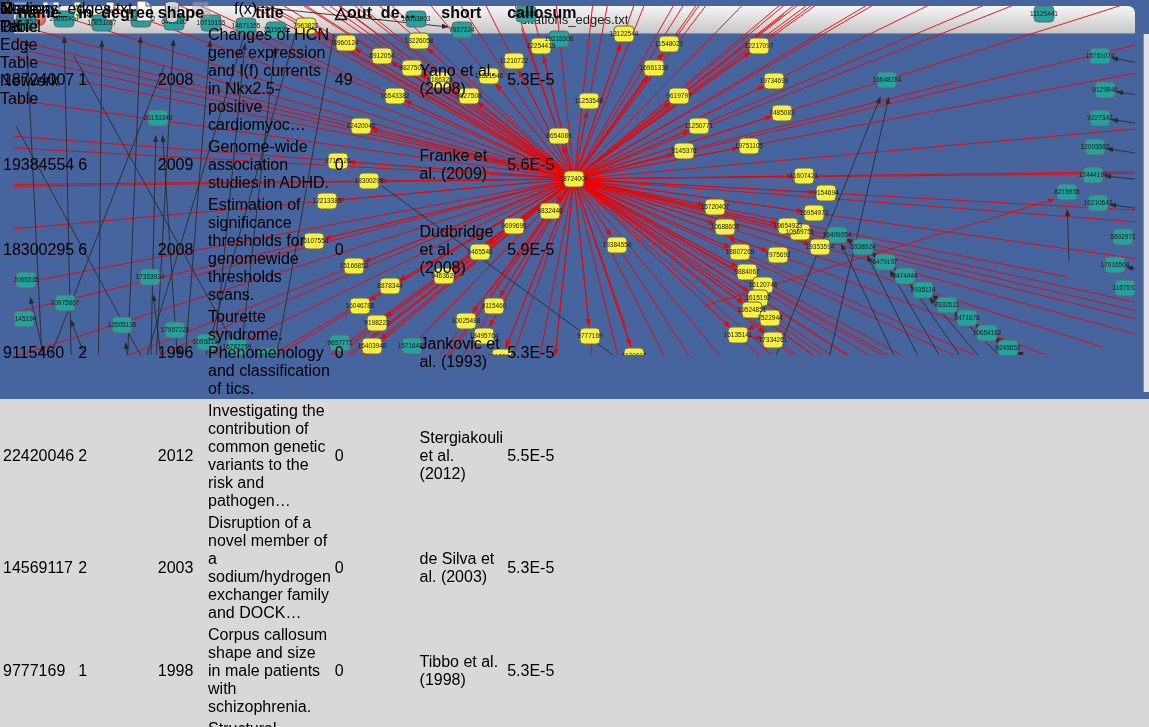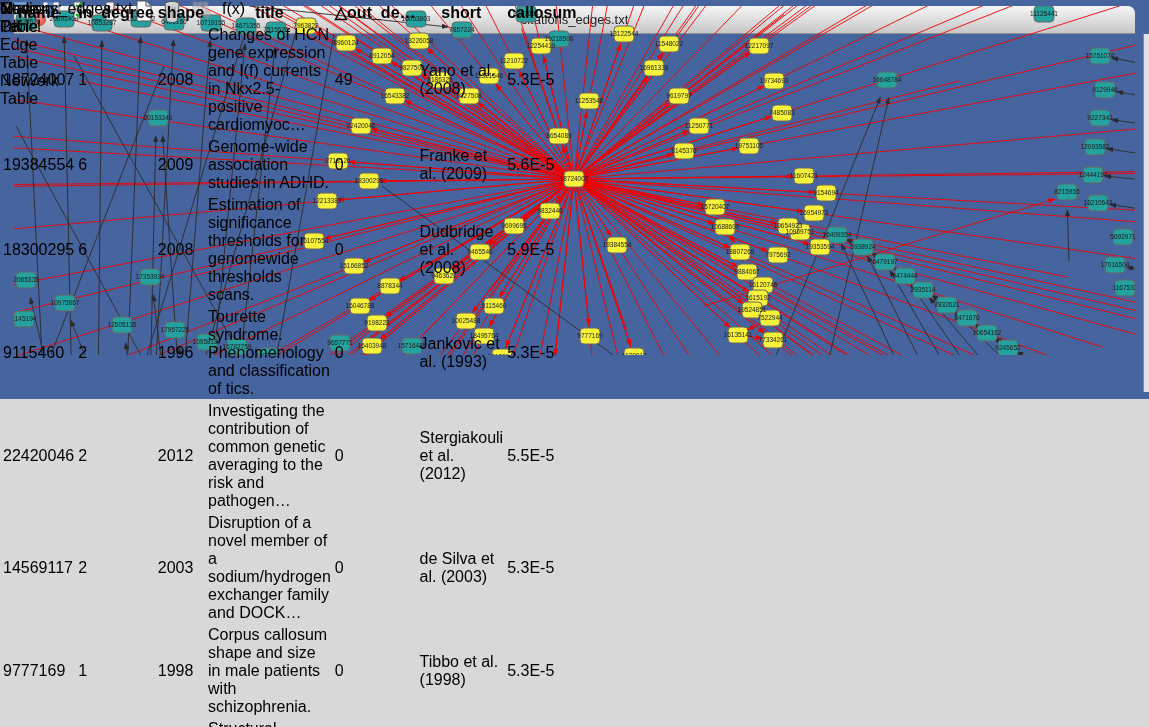--- a/index.html
+++ b/index.html
@@ -592,21 +592,21 @@
     <div class="abs tbtn" style="left:192px;opacity:.45">
       <svg width="20" height="20" viewBox="0 0 20 20" class="tico">
         <rect x="1" y="2" width="15" height="13" fill="#bdbdbd" stroke="#8a8a8a"></rect>
         <line x1="1" y1="6" x2="16" y2="6" stroke="#8a8a8a"></line>
           <line x1="1" y1="10" x2="16" y2="10" stroke="#8a8a8a"></line>
         <line x1="6" y1="2" x2="6" y2="15" stroke="#8a8a8a"></line>
           <line x1="11" y1="2" x2="11" y2="15" stroke="#8a8a8a"></line>
         <circle cx="15" cy="15" r="4" fill="#9f9f9f" stroke="#777"></circle>
       </svg>
     </div>
-    <div class="abs tbtn" id="fx-btn" style="left:222px">f(x)</div>
+    <div class="abs tbtn" id="fx-btn" style="left:234px">f(x)</div>
 
     <div id="table-combo" class="abs">
       <span>citations_edges.txt</span>
       <span id="combo-arrows" class="abs"><i class="up"></i><i class="dn"></i></span>
     </div>
 
     <div id="tbl-wrap" class="abs">
       <table>
         <colgroup>
           <col style="width:93px">
@@ -662,21 +662,21 @@
               <td>1996</td>
               <td>Tourette syndrome. Phenomenology and classification of tics.</td>
               <td>0</td>
               <td>Jankovic et al. (1993)</td>
               <td>5.3E-5</td>
             </tr>
             <tr>
               <td>22420046</td>
               <td>2</td>
               <td>2012</td>
-              <td>Investigating the contribution of common genetic averaging to the risk and pathogen…</td>
+              <td>Investigating the contribution of common genetic variants to the risk and pathogen…</td>
               <td>0</td>
               <td>Stergiakouli et al. (2012)</td>
               <td>5.5E-5</td>
             </tr>
             <tr>
               <td>14569117</td>
               <td>2</td>
               <td>2003</td>
               <td>Disruption of a novel member of a sodium/hydrogen exchanger family and DOCK…</td>
               <td>0</td>

